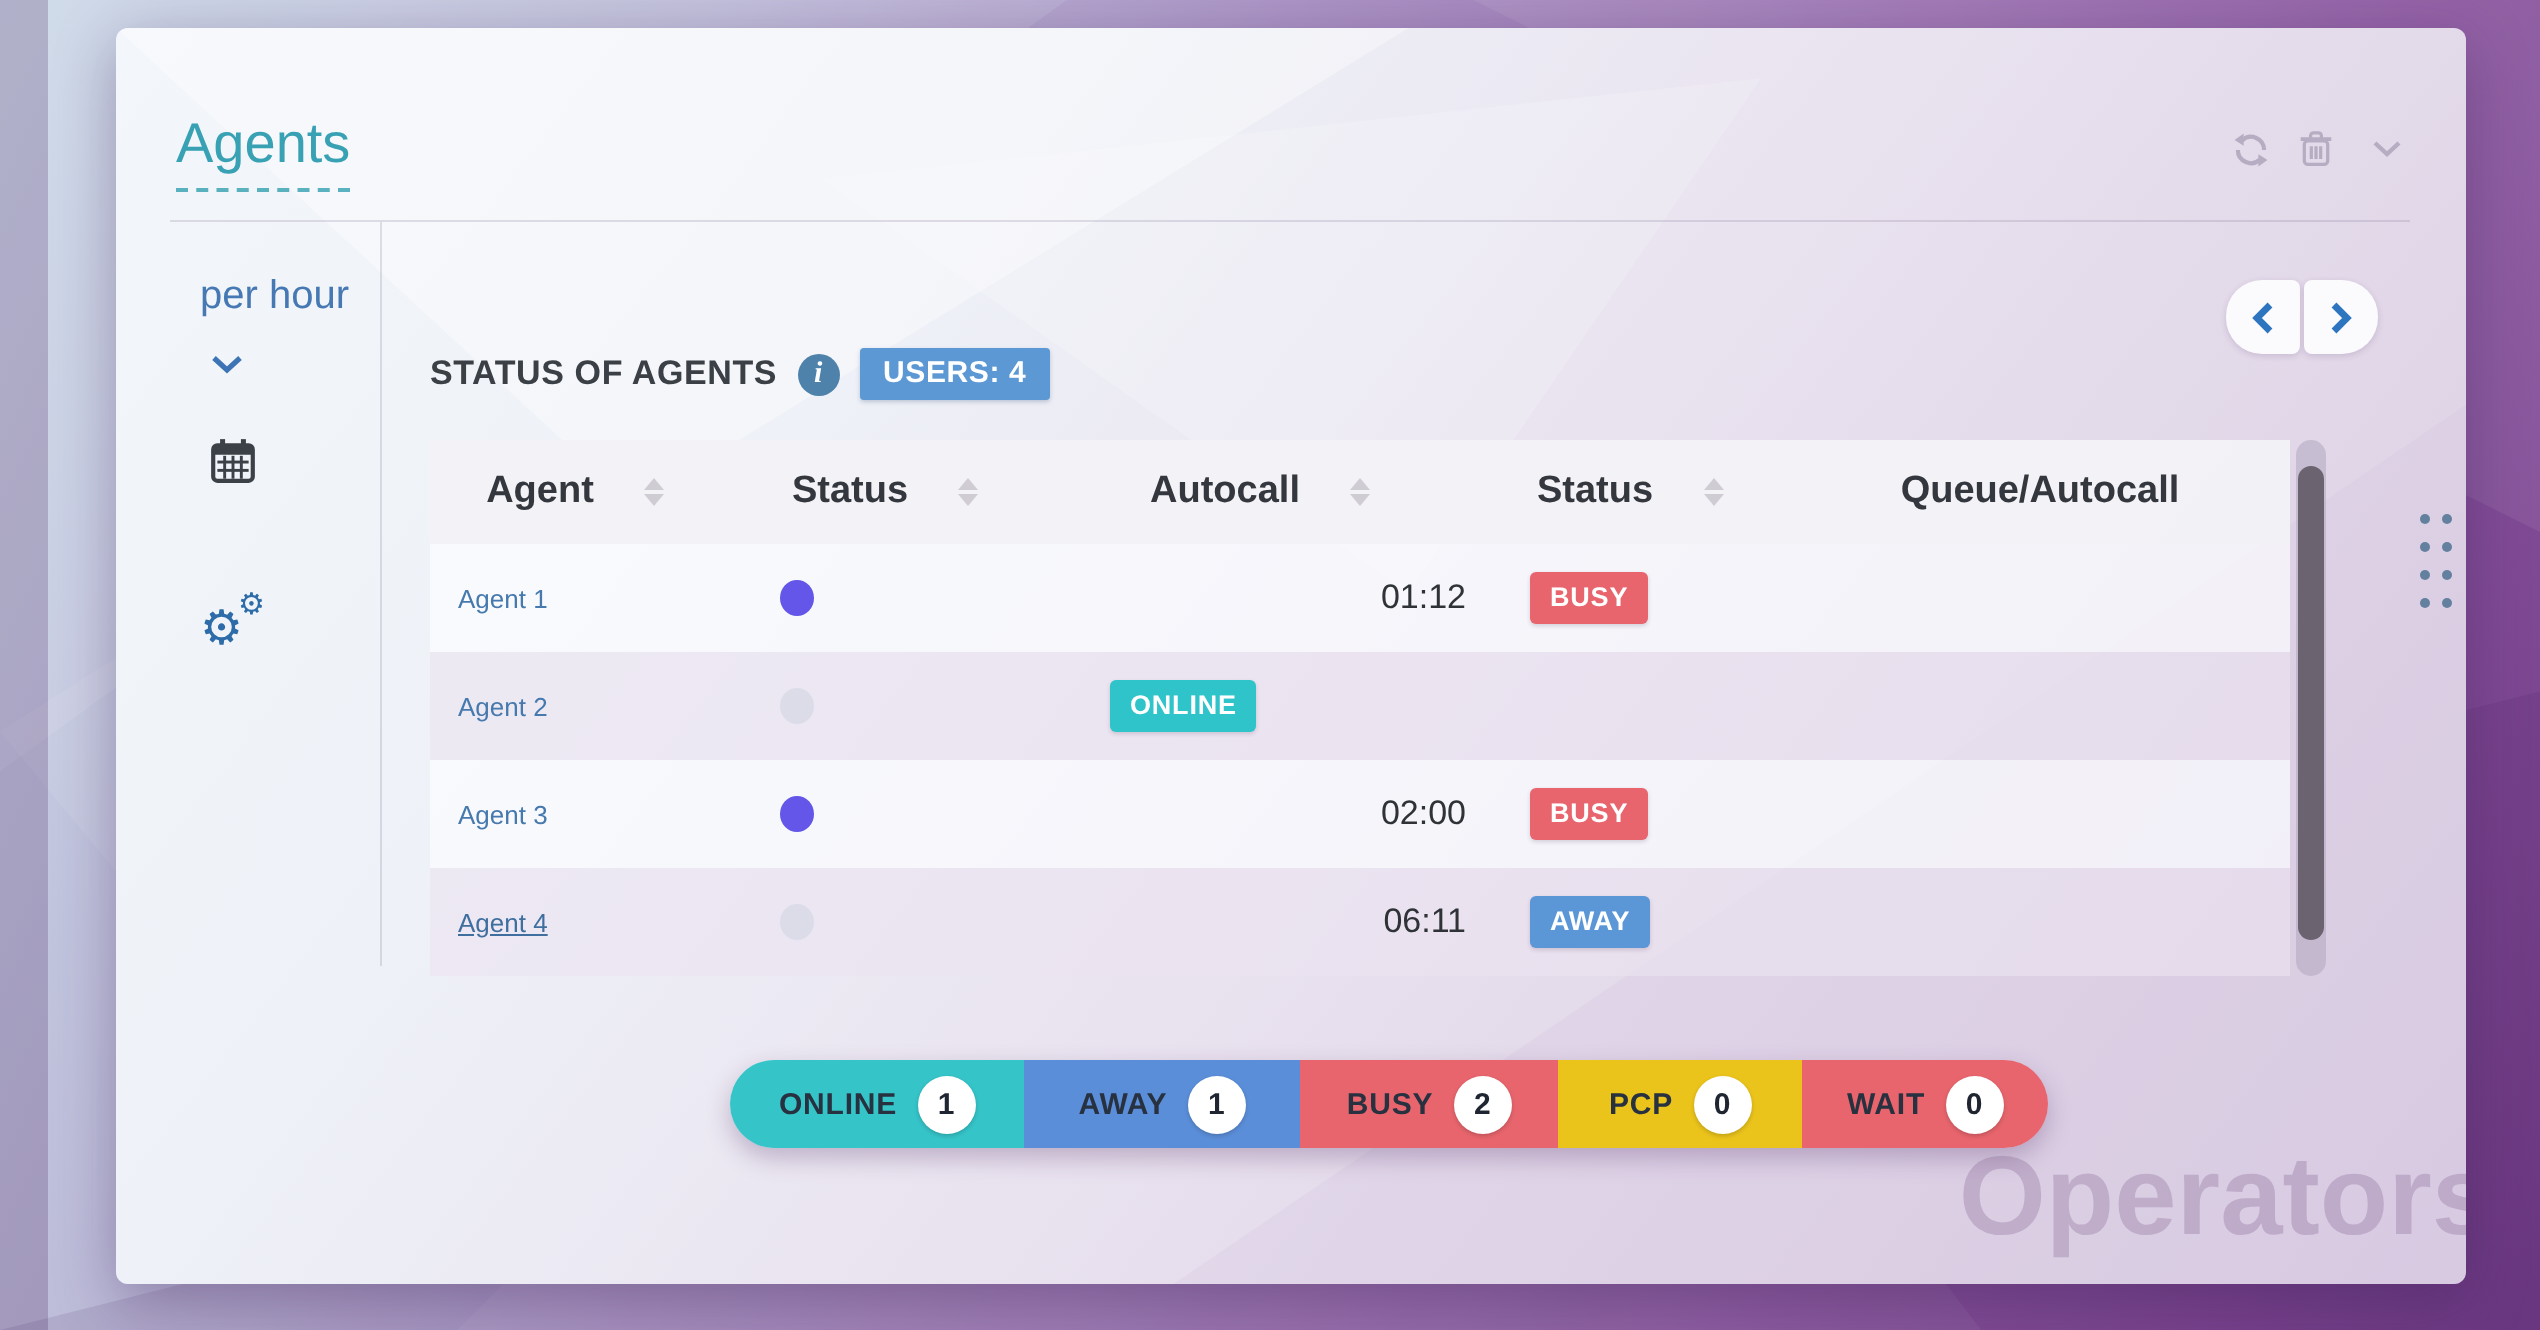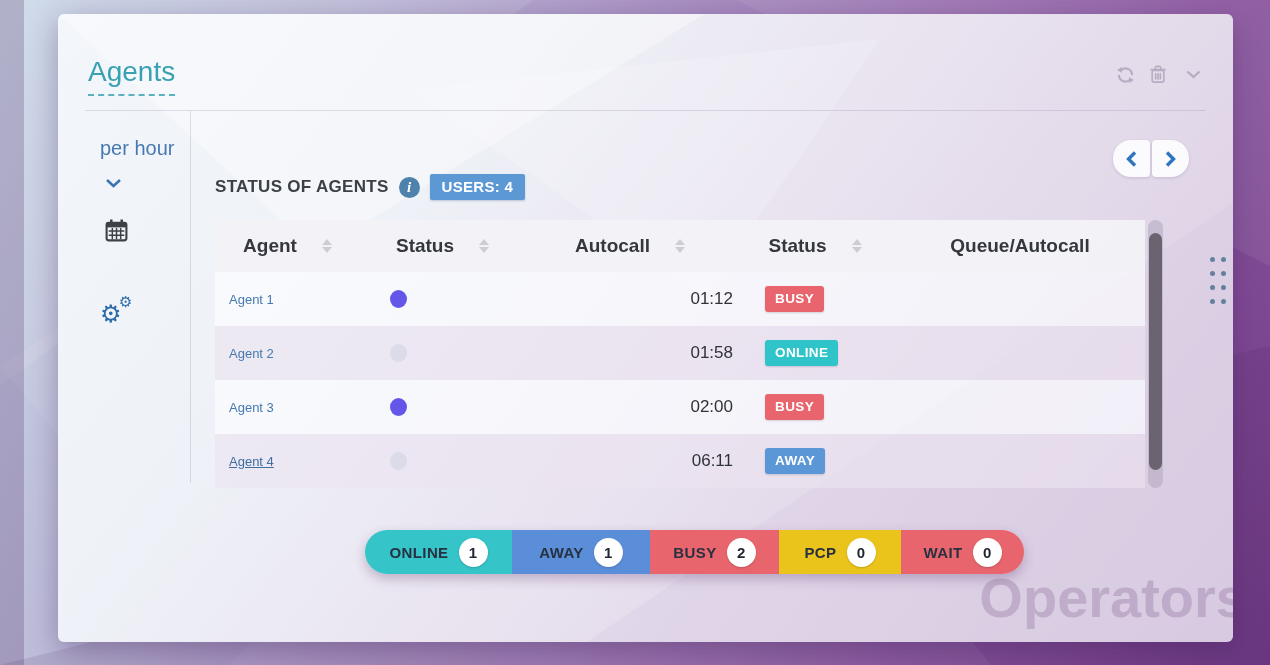--- a/index.html
+++ b/index.html
@@ -251,21 +251,20 @@
           </div>
         <div class="td-duration">01:12</div>
         <div class="td-status"><span class="badge badge--busy">BUSY</span></div>
         <div class="td-queue"></div>
       </div>
       <div class="tr">
         <div class="td-agent">Agent 2</div>
         <div class="td-group">
             <span class="dot dot--faint"></span>
           </div>
-        <div class="td-duration">01:58</div>
         <div class="td-status"><span class="badge badge--online">ONLINE</span></div>
         <div class="td-queue"></div>
       </div>
       <div class="tr">
         <div class="td-agent">Agent 3</div>
         <div class="td-group">
             <span class="dot dot--active"></span>
           </div>
         <div class="td-duration">02:00</div>
         <div class="td-status"><span class="badge badge--busy">BUSY</span></div>

